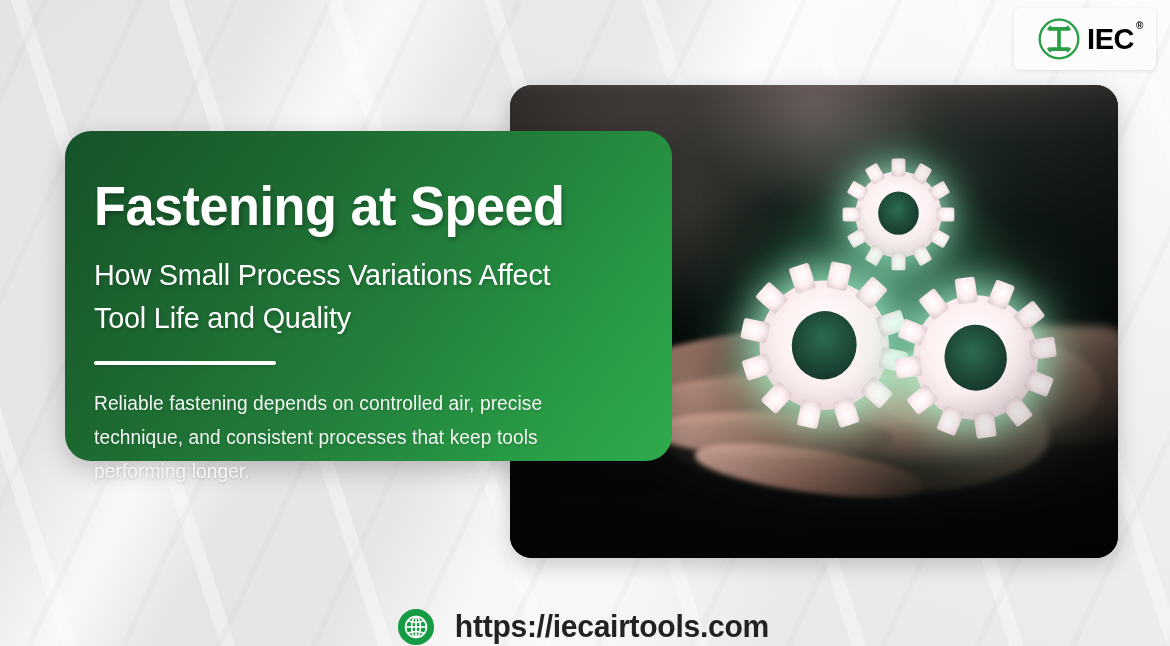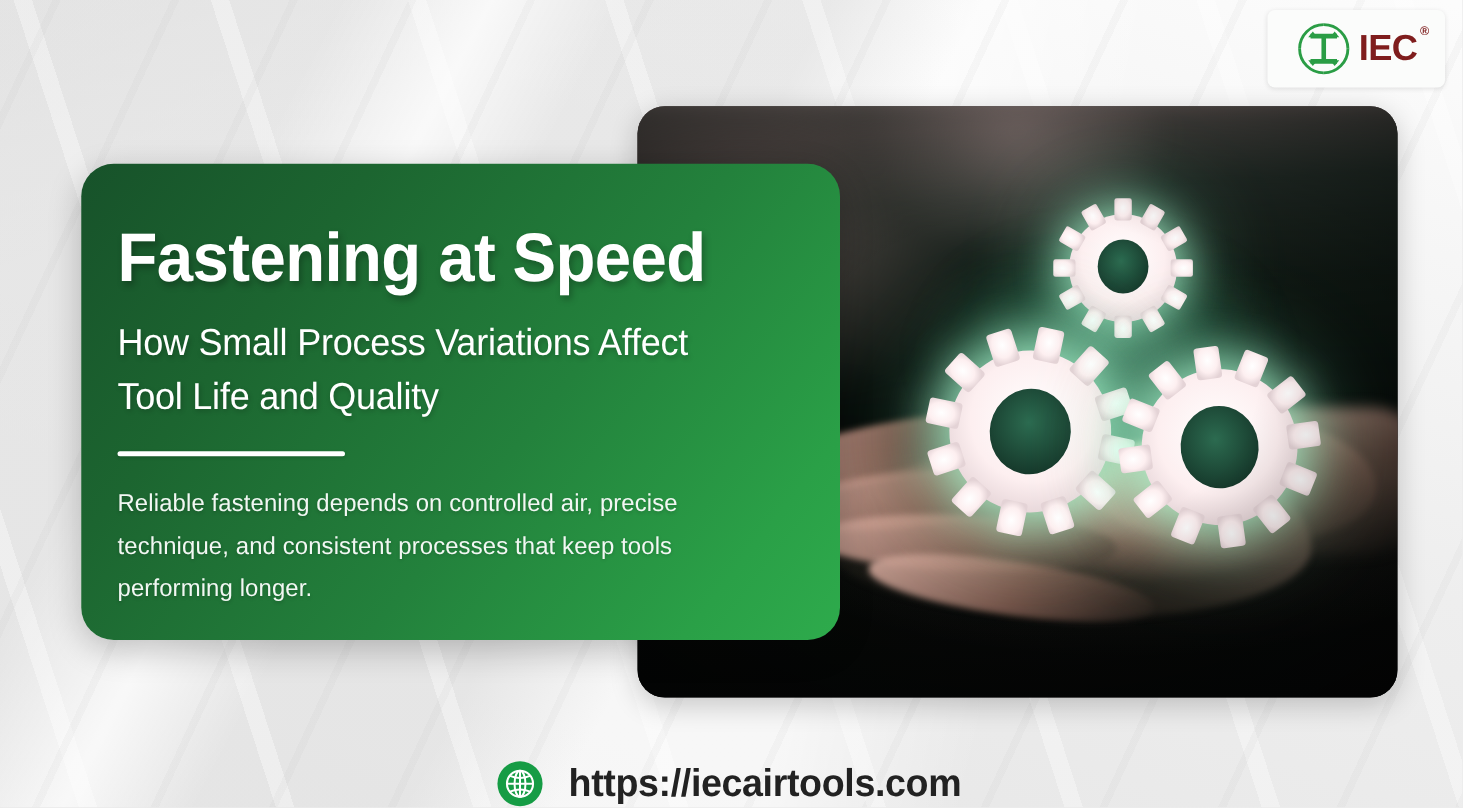--- a/index.html
+++ b/index.html
@@ -29,21 +29,21 @@
   .logo-box{
     position:absolute;left:1014px;top:8px;width:142px;height:62px;
     background:#fbfcfb;border-radius:6px;
     box-shadow:0 1px 4px rgba(0,0,0,.10);
     display:flex;align-items:center;justify-content:center;gap:5px;
     z-index:6;
   }
   .logo-mark{width:46px;height:46px;flex:none;}
   .logo-text{
     position:relative;font-weight:bold;font-size:29px;letter-spacing:-.5px;
-    color:#7f1d1d;line-height:1;
+    color:#000000;line-height:1;
   }
   .logo-text .reg{
     position:absolute;top:-4px;right:-9px;font-size:10px;font-weight:bold;
   }
 
   
   .photo-card{
     position:absolute;left:510px;top:85px;width:608px;height:473px;
     border-radius:22px;overflow:hidden;
     box-shadow:0 6px 22px rgba(0,0,0,.20);
@@ -112,21 +112,21 @@
   .g-left{left:0%;top:36%;width:54%;}
   .g-right{left:44%;top:42%;width:52%;}
   
   .vignette{
     position:absolute;inset:0;
     background:radial-gradient(78% 72% at 52% 46%, rgba(0,0,0,0) 38%, rgba(0,0,0,.52) 100%);
   }
 
   
   .green-card{
-    position:absolute;left:65px;top:131px;width:607px;height:381px;
+    position:absolute;left:65px;top:131px;width:607px;height:330px;
     border-radius:26px;
     background:linear-gradient(128deg,#17522a 0%,#1c6530 26%,#23813c 58%,#2aa047 86%,#2eab4c 100%);
     box-shadow:0 8px 26px rgba(0,0,0,.22);
     z-index:4;
     padding:48px 42px 0 29px;
     box-sizing:border-box;
   }
   .title{
     margin:0;
     font-size:55px;line-height:1;font-weight:bold;

